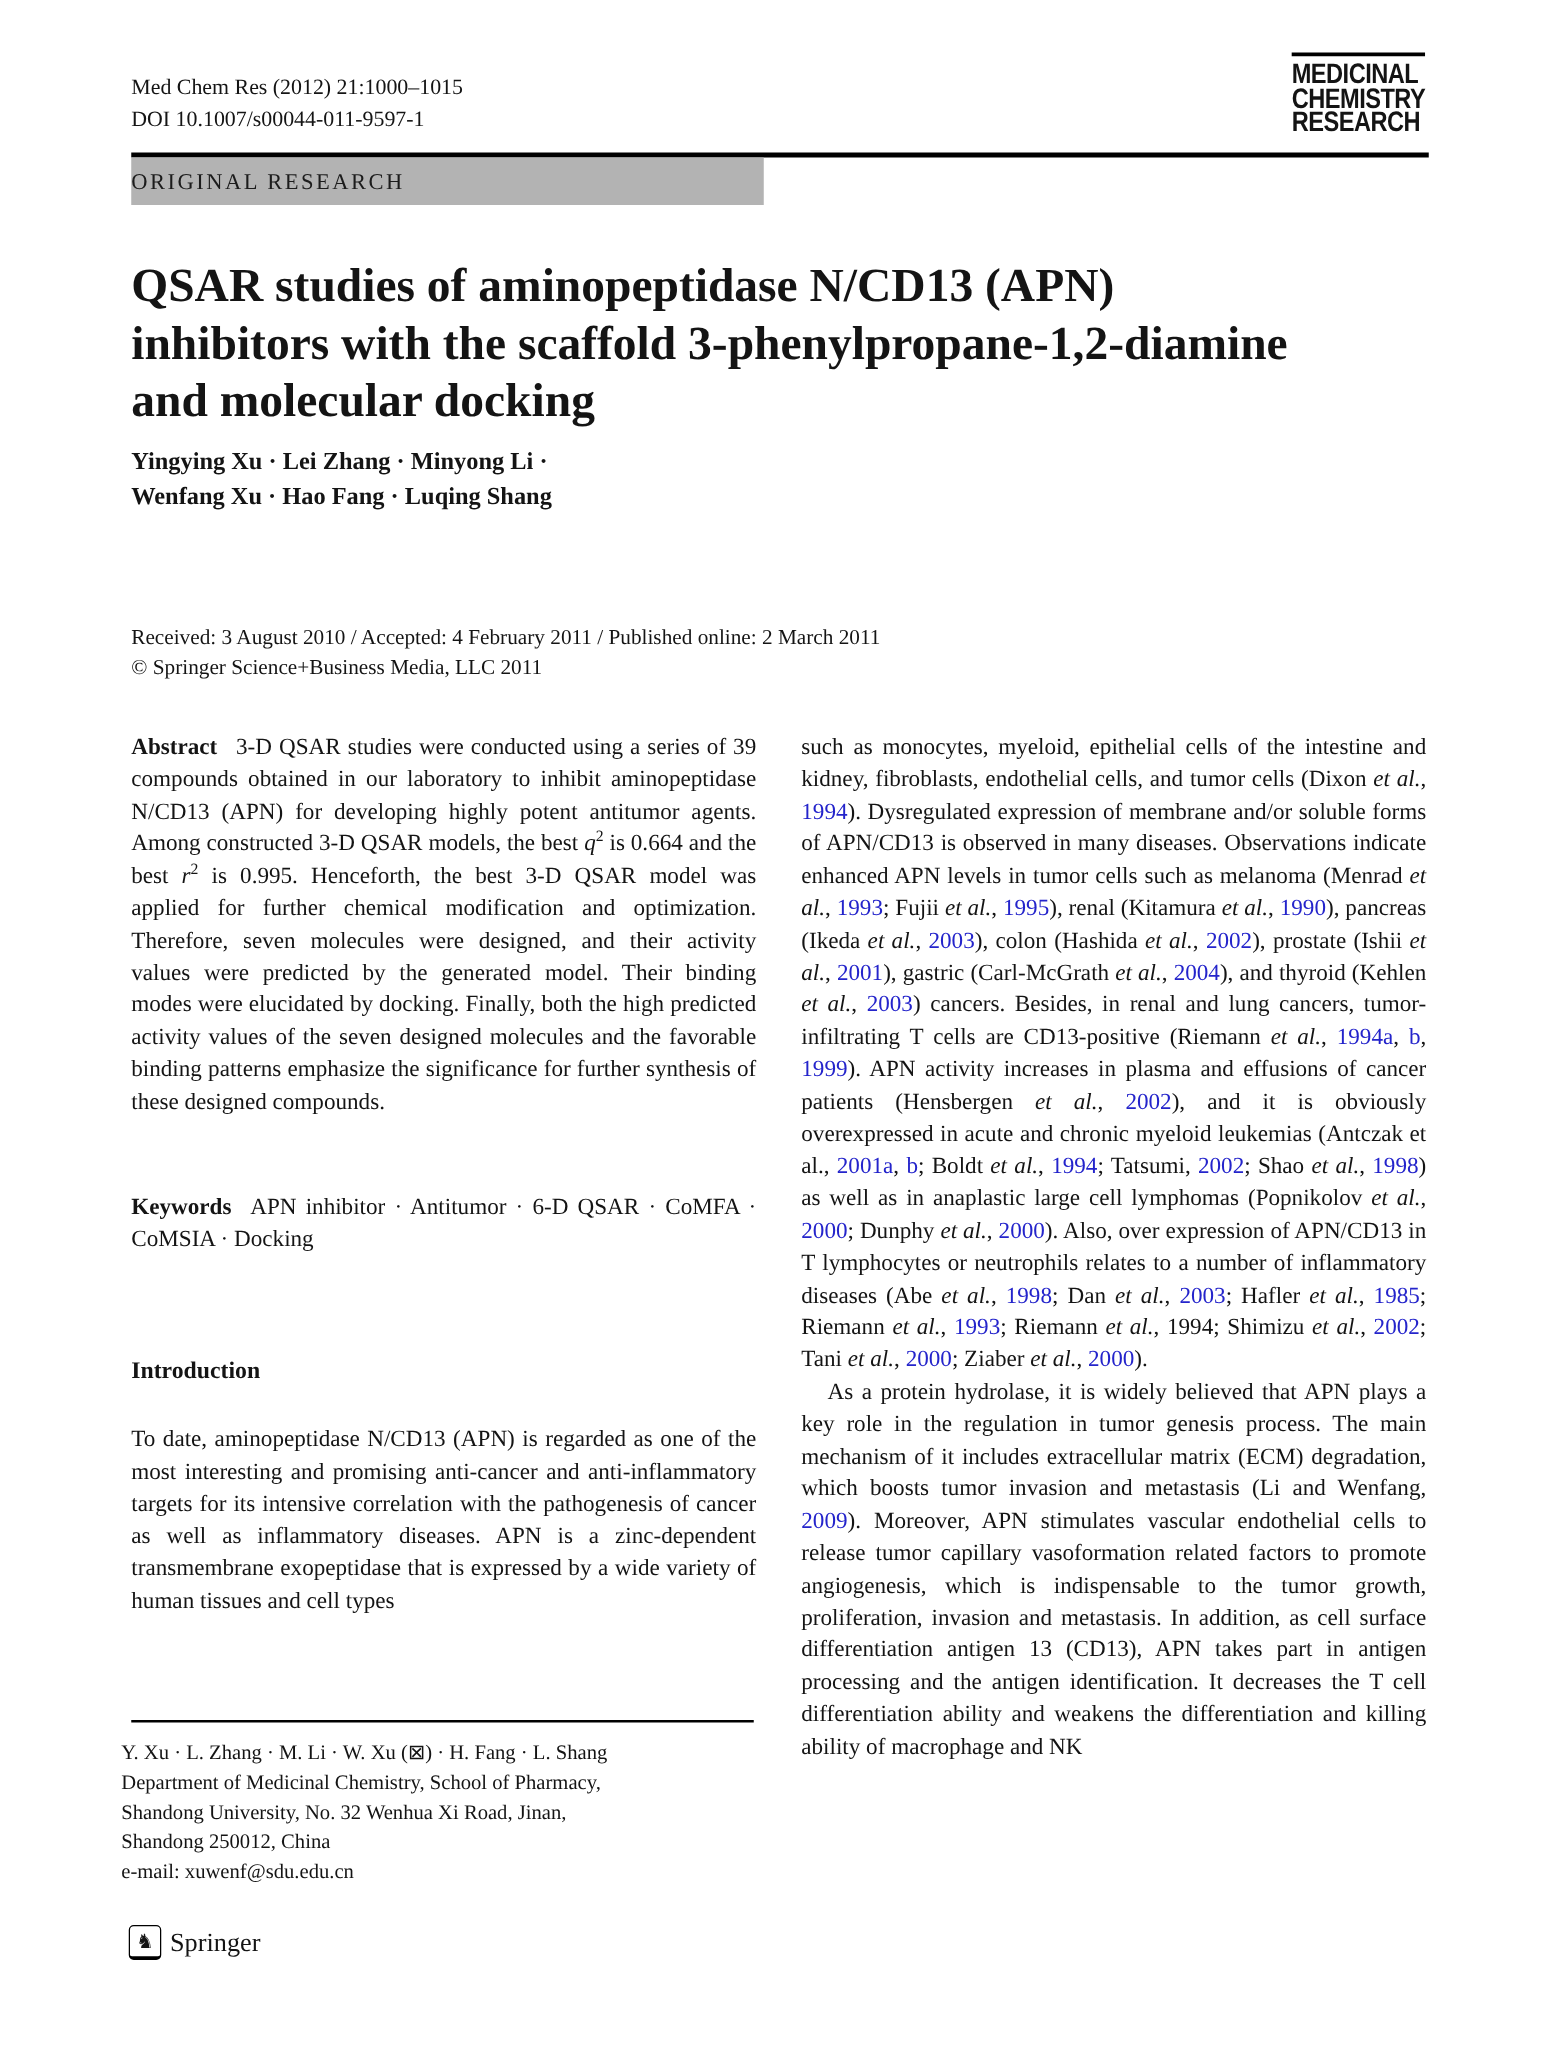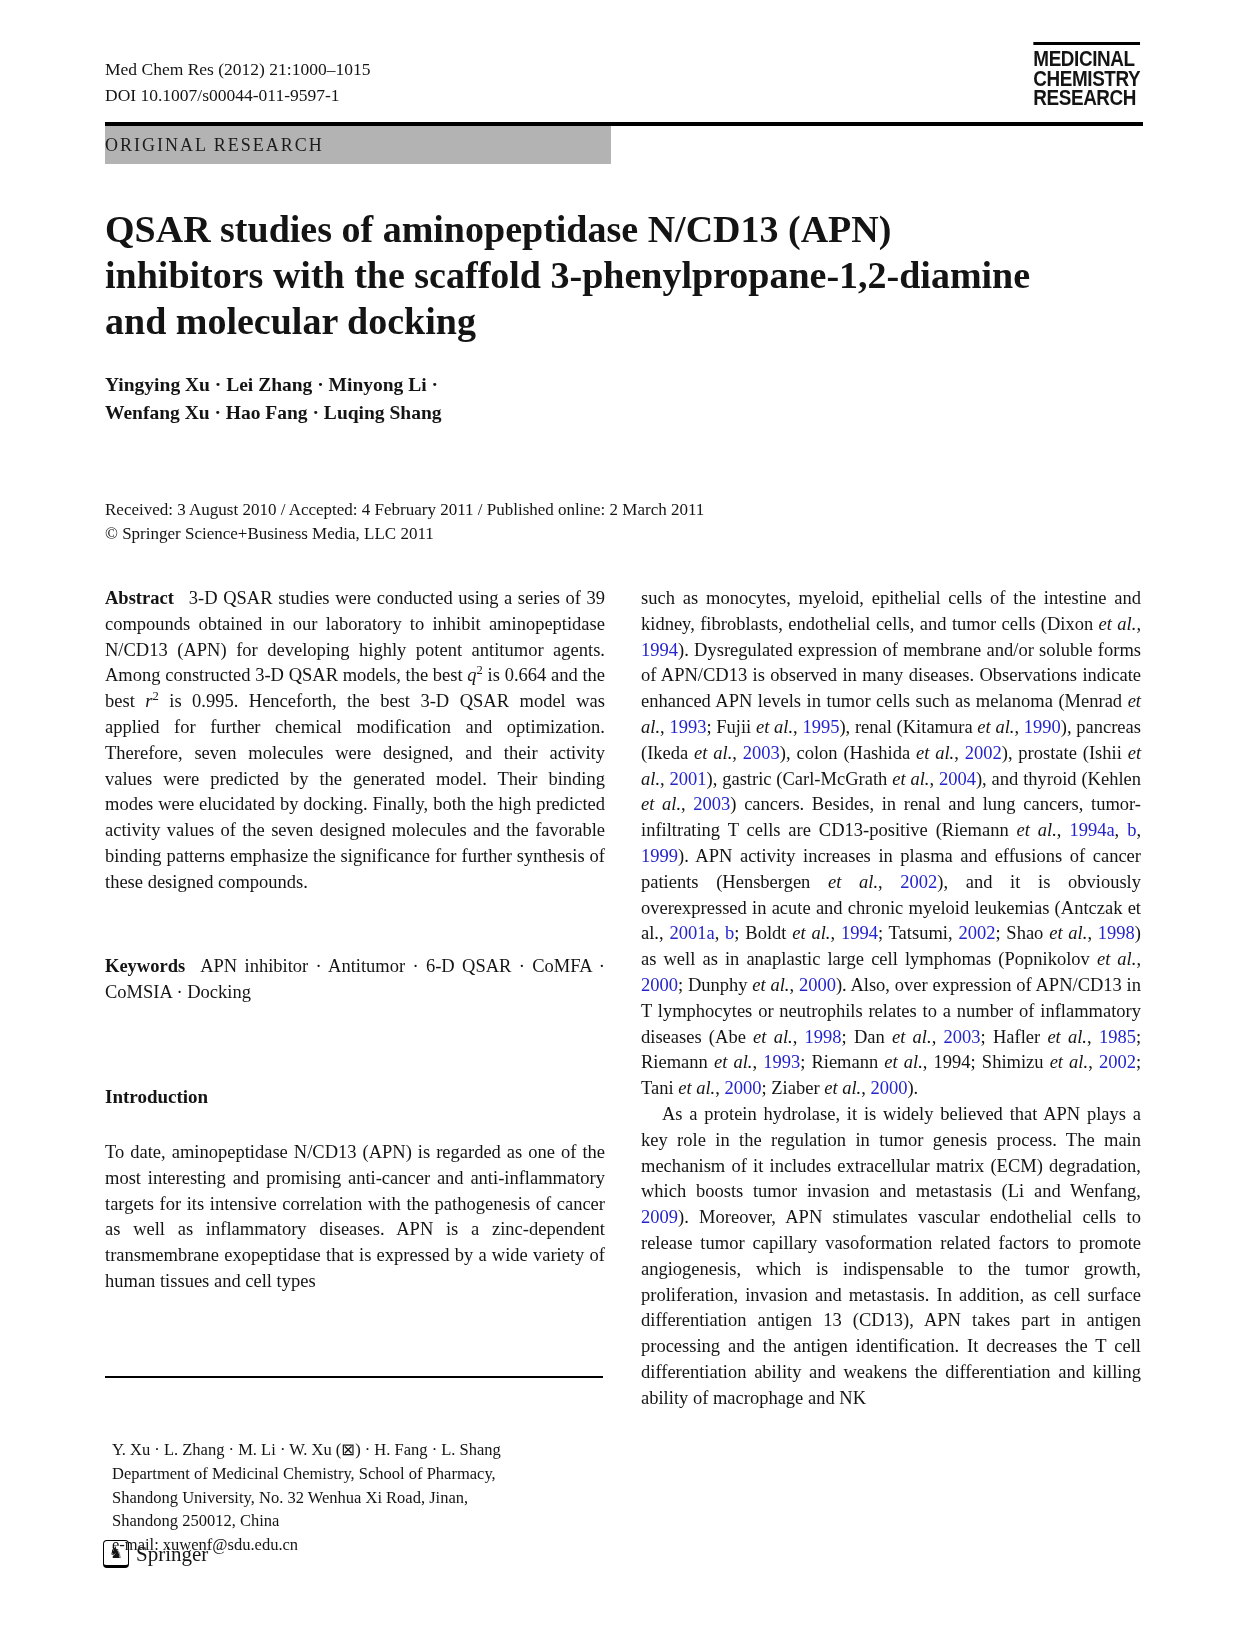--- a/index.html
+++ b/index.html
@@ -25,40 +25,40 @@
   .type-bar{
     position:absolute;left:105px;top:126px;width:506px;height:38px;
     background:#b3b3b3;display:flex;align-items:center;
   }
   .type-bar span{font-size:18px;letter-spacing:2px;color:#1c1c1c;}
   
   .page-title{
     position:absolute;left:105px;top:206px;width:930px;
     font-size:38px;font-weight:700;line-height:46px;
   }
-  .authors{position:absolute;left:105px;top:371px;font-size:19.5px;font-weight:700;line-height:28px;}
+  .authors{position:absolute;left:105px;top:356px;font-size:19.5px;font-weight:700;line-height:28px;}
   .dates{position:absolute;left:105px;top:498px;font-size:17px;line-height:23.5px;}
   
   .col{position:absolute;top:586px;width:500px;font-size:18.5px;line-height:25.8px;text-align:justify;}
   .col-left{left:105px;}
   .col-right{left:641px;}
   .col-left .block{position:absolute;left:0;width:500px;}
   .abstract-block{top:0;}
   .keywords-block{top:368px;}
   .intro-heading{top:498px;font-weight:700;font-size:19px;text-align:left;}
   .intro-para{top:554px;}
   .lead-label{font-weight:700;margin-right:15px;}
   .seg-i{font-style:italic;}
   .seg-sup{vertical-align:super;font-size:0.68em;line-height:0;}
   .seg-cite{color:#2424cb;}
   .para2{text-indent:21px;margin:0;}
   .para1{margin:0;}
   
   .footnote-rule{position:absolute;left:105px;top:1376px;width:498px;height:2px;background:#000;}
-  .footnote{position:absolute;left:112px;top:1390px;width:500px;font-size:16.5px;line-height:23.8px;margin-top:48px;}
+  .footnote{position:absolute;left:97px;top:1390px;width:500px;font-size:16.5px;line-height:23.8px;}
   
   .springer{position:absolute;left:103px;top:1540px;display:flex;align-items:center;gap:7px;font-size:21px;}
   .springer-icon{
     display:inline-flex;align-items:center;justify-content:center;
     width:24px;height:24px;border:1.6px solid #000;border-radius:4px;
     font-family:"DejaVu Sans", sans-serif;font-size:16px;line-height:1;
     border-bottom-width:3px;
   }
 </style>
 </head>

